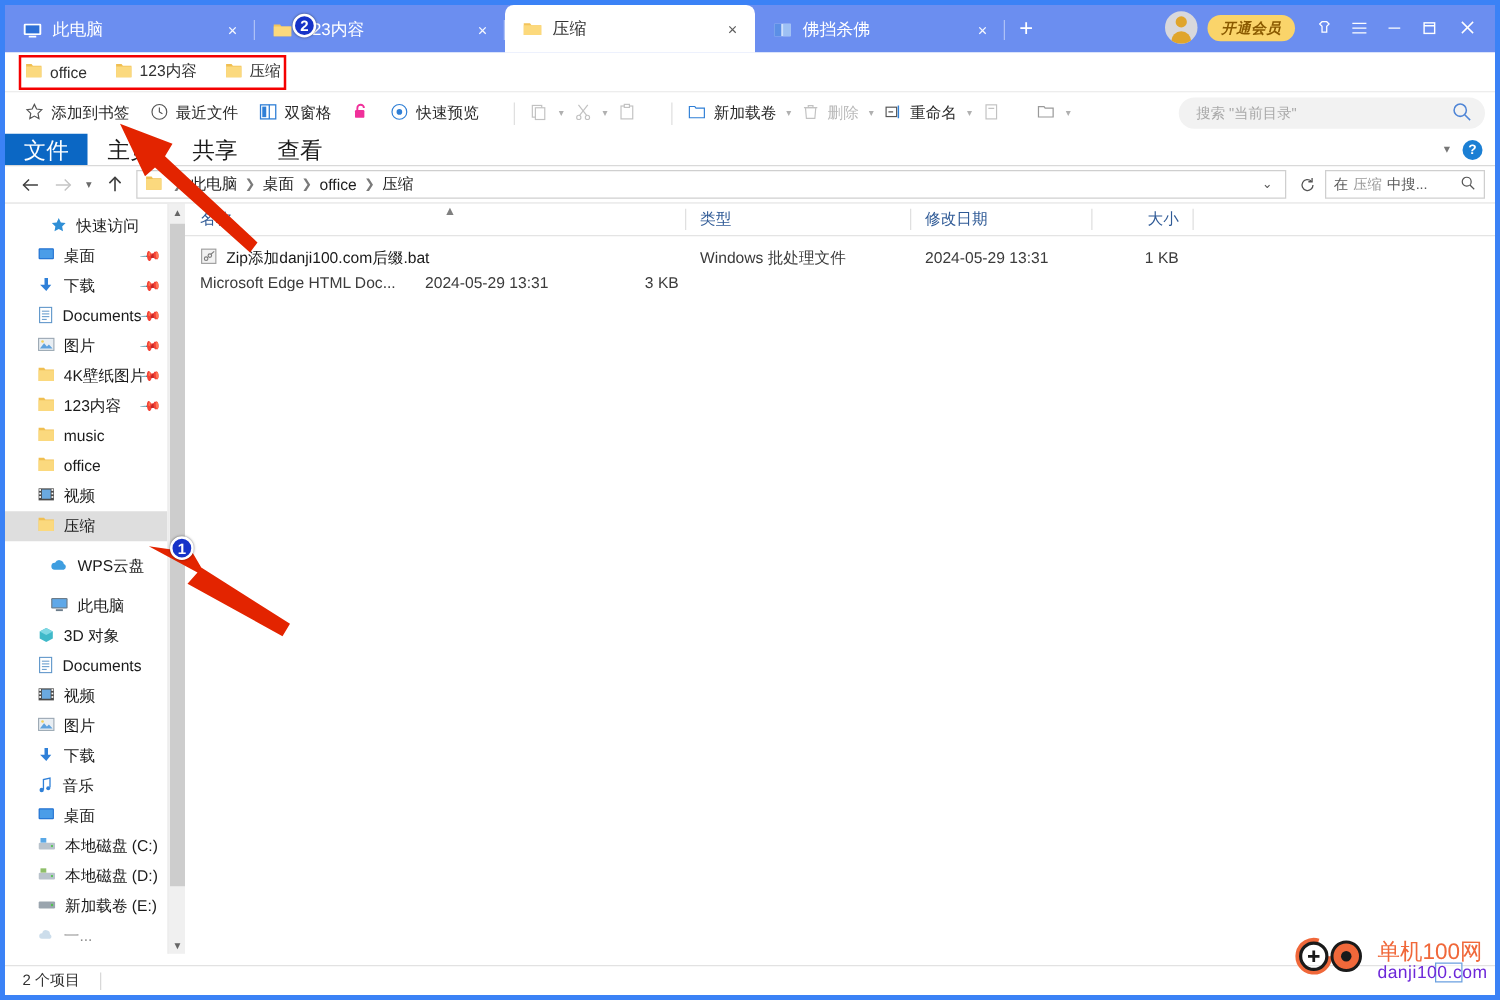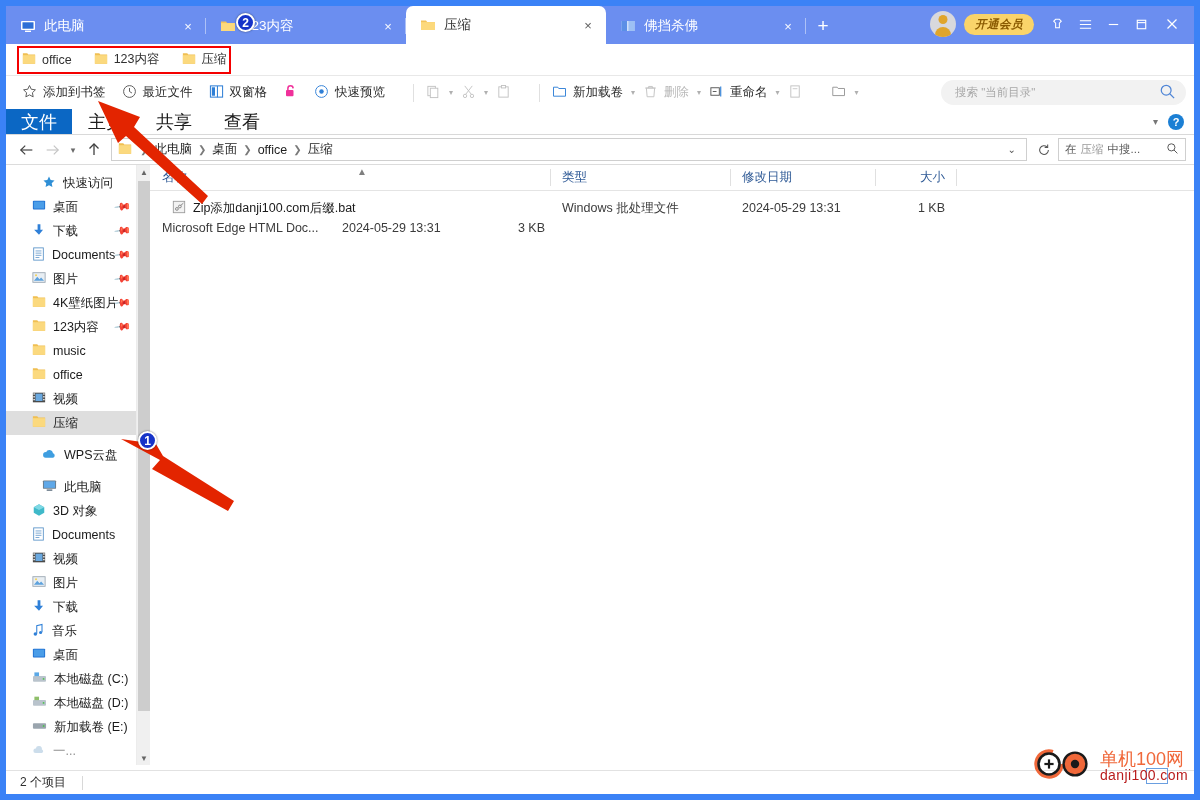--- a/index.html
+++ b/index.html
@@ -5,21 +5,21 @@
   * { box-sizing: border-box; margin: 0; padding: 0; }
   html, body {
     width: 1200px; height: 800px;
     font-family: "Liberation Sans", "DejaVu Sans", sans-serif;
     overflow: hidden;
     background: #ffffff;
   }
   #app {
     position: relative;
     width: 1200px; height: 800px;
-    border: 6px solid #3b82f6;
+    border: 4px solid #3b82f6;
     background: #ffffff;
     overflow: hidden;
   }
 
   
   .titlebar {
     position: relative;
     height: 38px;
     background: #6b8ef0;
     display: flex;
@@ -244,21 +244,21 @@
   .col.c-size::after {
     content: ""; position: absolute; right: 0; top: 4px; height: 17px; width: 1px; background: #e0e0e0;
   }
   .sortmark {
     position: absolute; left: 207px; top: 1px; color: #7f7f7f; font-size: 10px;
   }
   .frow {
     height: 20px; display: flex; align-items: center;
     font-size: 12.5px; color: #1a1a1a;
   }
-  .frow .fname { width: 400px; display: flex; align-items: center; gap: 7px; padding-left: 22px; }
+  .frow .fname { width: 400px; display: flex; align-items: center; gap: 7px; padding-left: 12px; }
   .frow .ftype { width: 180px; padding-left: 12px; color: #3b3b3b; overflow: hidden;
                  white-space: nowrap; text-overflow: ellipsis; }
   .frow .fdate { width: 145px; padding-left: 12px; color: #3b3b3b; }
   .frow .fsize { width: 82px; text-align: right; padding-right: 12px; color: #3b3b3b; }
   .rowsgap { height: 7px; }
 
   
   .statusbar {
     position: absolute; left: 0; right: 0; bottom: 0;
     height: 24px; background: #ffffff;
@@ -273,21 +273,21 @@
   
   .arrow-svg { position: absolute; pointer-events: none; z-index: 35; }
 
   
   .watermark {
     position: absolute; right: 6px; bottom: 8px;
     display: flex; align-items: center; gap: 6px; z-index: 30; justify-content: center;
   }
   .wm-text { line-height: 1.0; }
   .wm-text .l1 { font-size: 18px; color: #f0683a; font-weight: 500; }
-  .wm-text .l2 { font-size: 14px; color: #b91c1c; letter-spacing: .4px; }
+  .wm-text .l2 { font-size: 14px; color: #6d28d9; letter-spacing: .4px; }
   .wm-box {
     position: absolute; right: 26px; bottom: 10px;
     width: 22px; height: 16px; border: 1px solid #6a9fe0; background: rgba(255,255,255,.55);
   }
 </style>
 </head>
 <body>
 
 <div id="app">
 

